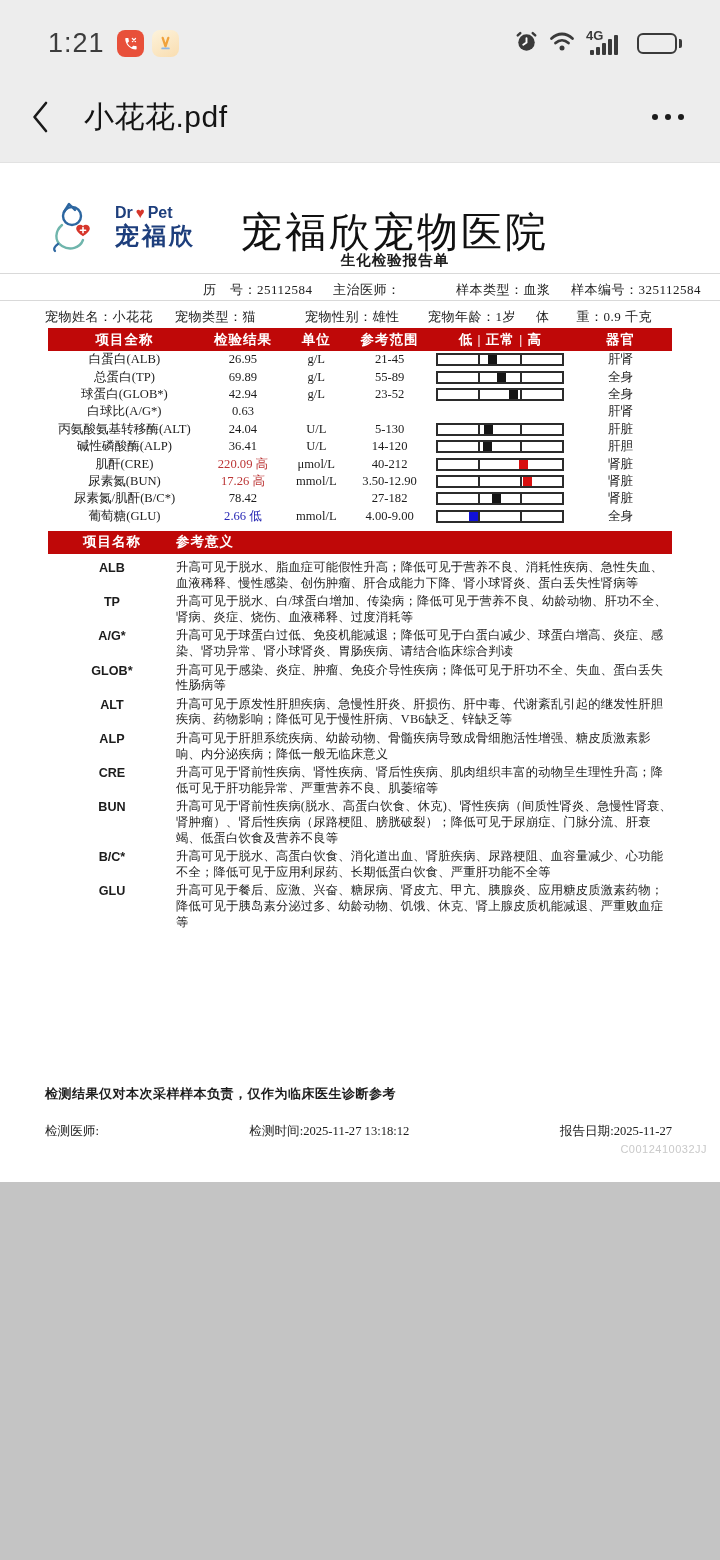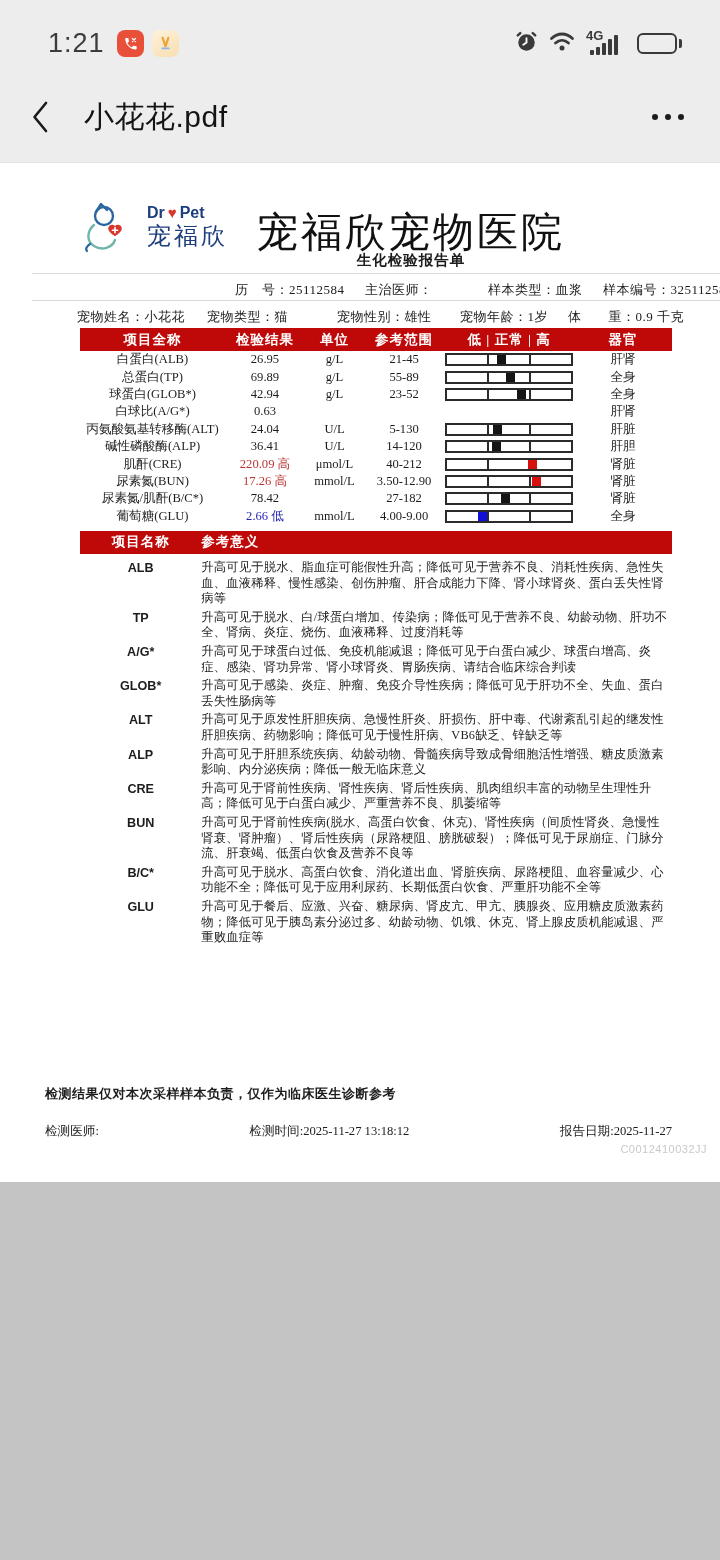--- a/index.html
+++ b/index.html
@@ -26,28 +26,28 @@
   
   .titlebar { height:83px; display:flex; align-items:center; padding:0 34px 8px 30px; border-bottom:1px solid #e2e2e2; }
   .back-btn { width:40px; height:44px; display:flex; align-items:center; justify-content:flex-start; }
   .tb-title { font-size:30px; color:#141414; margin-left:14px; letter-spacing:.5px; }
   .menu-btn { margin-left:auto; display:flex; gap:7px; padding:10px 2px; }
   .menu-btn i { width:6px; height:6px; border-radius:50%; background:#1c1c1c; display:block; }
 
   
   .pdf-viewport { height:1397px; overflow:hidden; background:#c4c4c4; }
   .paper { width:720px; height:1019px; background:#ffffff; position:relative;
-           font-family:"Liberation Serif","DejaVu Serif",serif; color:#1c1c1c;padding-left:32px; }
+           font-family:"Liberation Serif","DejaVu Serif",serif; color:#1c1c1c; }
 
   .doc-head { position:relative; height:165px; }
   .logo { position:absolute; left:50px; top:36px; display:flex; align-items:center; gap:7px; }
   .logo-text { display:flex; flex-direction:column; line-height:1; }
   .logo-en { font-family:"Liberation Sans",sans-serif; font-weight:700; font-size:16px; color:#1d3e7c; display:flex; align-items:center; gap:3px; }
   .logo-en .hrt { color:#d6362b; font-size:15px; }
-  .logo-cn { font-family:"Liberation Sans",sans-serif; font-weight:400; font-size:24px; color:#1d3e7c; letter-spacing:3px; margin-top:3px; }
+  .logo-cn { font-family:"Liberation Sans",sans-serif; font-weight:700; font-size:24px; color:#1d3e7c; letter-spacing:3px; margin-top:3px; }
   .hosp-title { position:absolute; left:120px; right:50px; top:42px; text-align:center;
                 font-size:41px; letter-spacing:3px; color:#111; }
   .hosp-sub { position:absolute; left:120px; right:50px; top:88px; text-align:center;
               font-size:14.5px; font-weight:700; letter-spacing:1px; }
   .hrule { position:absolute; left:0; right:0; height:1px; background:#d9d9d9; }
   .info-item { position:absolute; font-size:13px; letter-spacing:.5px; white-space:nowrap; }
   .info1 .info-item { top:118px;margin-left:33px; }
   .info2 .info-item { top:145px; }
 
   
@@ -383,21 +383,21 @@
         <div class="mrow">
           <span class="mcode">ALT</span>
           <span class="mtext">升高可见于原发性肝胆疾病、急慢性肝炎、肝损伤、肝中毒、代谢紊乱引起的继发性肝胆疾病、药物影响；降低可见于慢性肝病、VB6缺乏、锌缺乏等</span>
         </div>
         <div class="mrow">
           <span class="mcode">ALP</span>
           <span class="mtext">升高可见于肝胆系统疾病、幼龄动物、骨髓疾病导致成骨细胞活性增强、糖皮质激素影响、内分泌疾病；降低一般无临床意义</span>
         </div>
         <div class="mrow">
           <span class="mcode">CRE</span>
-          <span class="mtext">升高可见于肾前性疾病、肾性疾病、肾后性疾病、肌肉组织丰富的动物呈生理性升高；降低可见于白蛋白减少、严重营养不良、肌萎缩等</span>
+          <span class="mtext">升高可见于肾前性疾病、肾性疾病、肾后性疾病、肌肉组织丰富的动物呈生理性升高；降低可见于肝功能异常、严重营养不良、肌萎缩等</span>
         </div>
         <div class="mrow">
           <span class="mcode">BUN</span>
           <span class="mtext">升高可见于肾前性疾病(脱水、高蛋白饮食、休克)、肾性疾病（间质性肾炎、急慢性肾衰、肾肿瘤）、肾后性疾病（尿路梗阻、膀胱破裂）；降低可见于尿崩症、门脉分流、肝衰竭、低蛋白饮食及营养不良等</span>
         </div>
         <div class="mrow">
           <span class="mcode">B/C*</span>
           <span class="mtext">升高可见于脱水、高蛋白饮食、消化道出血、肾脏疾病、尿路梗阻、血容量减少、心功能不全；降低可见于应用利尿药、长期低蛋白饮食、严重肝功能不全等</span>
         </div>
         <div class="mrow">

